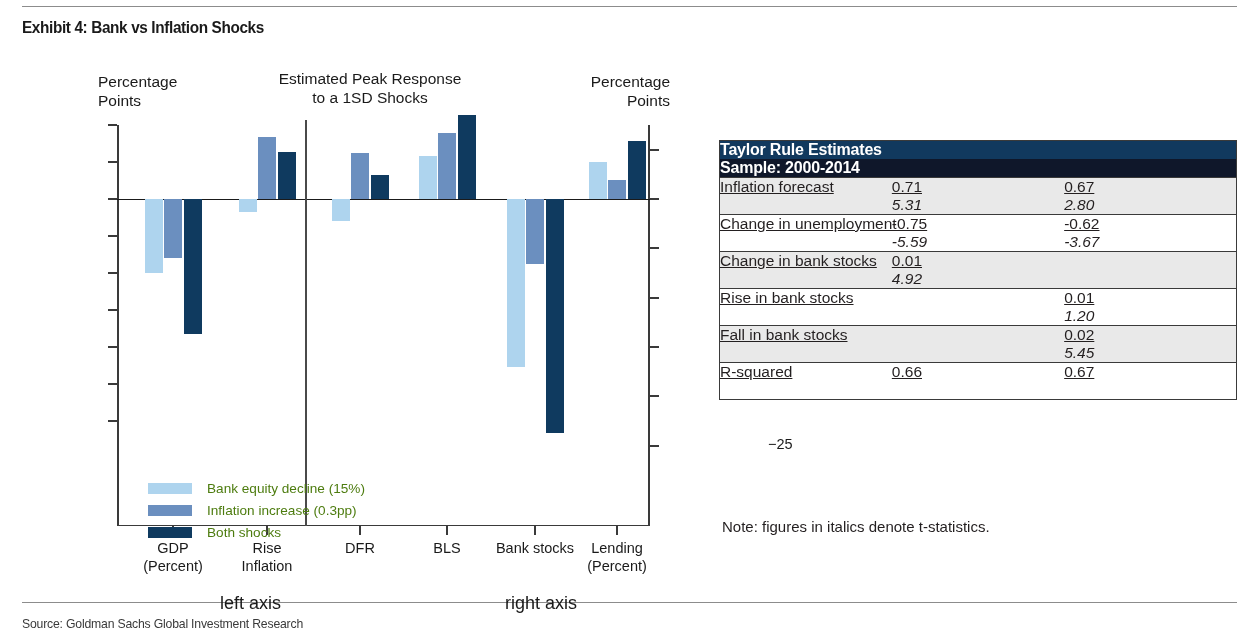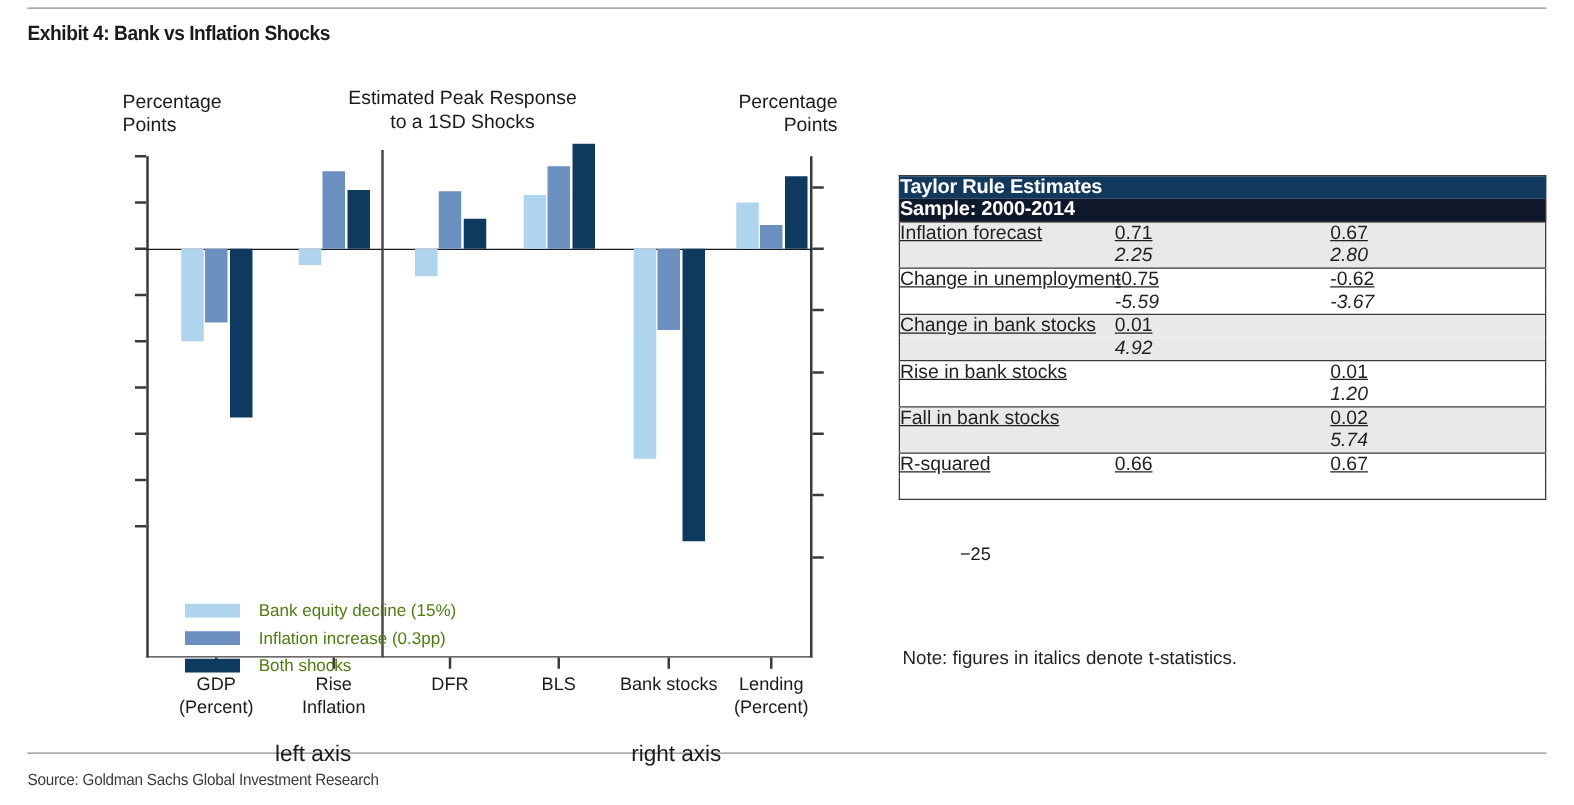--- a/index.html
+++ b/index.html
@@ -214,21 +214,21 @@
       <tr>
         <td colspan="3" class="hdr-cell2">Sample: 2000-2014</td>
       </tr>
     <tr class="rowband">
           <td class="cell-label shade">Inflation forecast</td>
           <td class="cell-num shade">0.71</td>
           <td class="cell-num2 shade">0.67</td>
         </tr>
         <tr>
           <td class="cell-t shade">&nbsp;</td>
-          <td class="cell-t shade">2.25</td>
+          <td class="cell-t shade">5.31</td>
           <td class="cell-t2 shade">2.80</td>
         </tr>
         <tr class="rowband">
           <td class="cell-label plainbg">Change in unemployment</td>
           <td class="cell-num plainbg">-0.75</td>
           <td class="cell-num2 plainbg">-0.62</td>
         </tr>
         <tr>
           <td class="cell-t plainbg">&nbsp;</td>
           <td class="cell-t plainbg">-5.59</td>
@@ -255,21 +255,21 @@
           <td class="cell-t2 plainbg">1.20</td>
         </tr>
         <tr class="rowband">
           <td class="cell-label shade">Fall in bank stocks</td>
           <td class="cell-num shade"></td>
           <td class="cell-num2 shade">0.02</td>
         </tr>
         <tr>
           <td class="cell-t shade">&nbsp;</td>
           <td class="cell-t shade"></td>
-          <td class="cell-t2 shade">5.74</td>
+          <td class="cell-t2 shade">5.45</td>
         </tr>
         <tr class="rowband">
           <td class="cell-label plainbg">R-squared</td>
           <td class="cell-num plainbg">0.66</td>
           <td class="cell-num2 plainbg">0.67</td>
         </tr>
         <tr>
           <td class="cell-t plainbg">&nbsp;</td>
           <td class="cell-t plainbg"></td>
           <td class="cell-t2 plainbg"></td>

